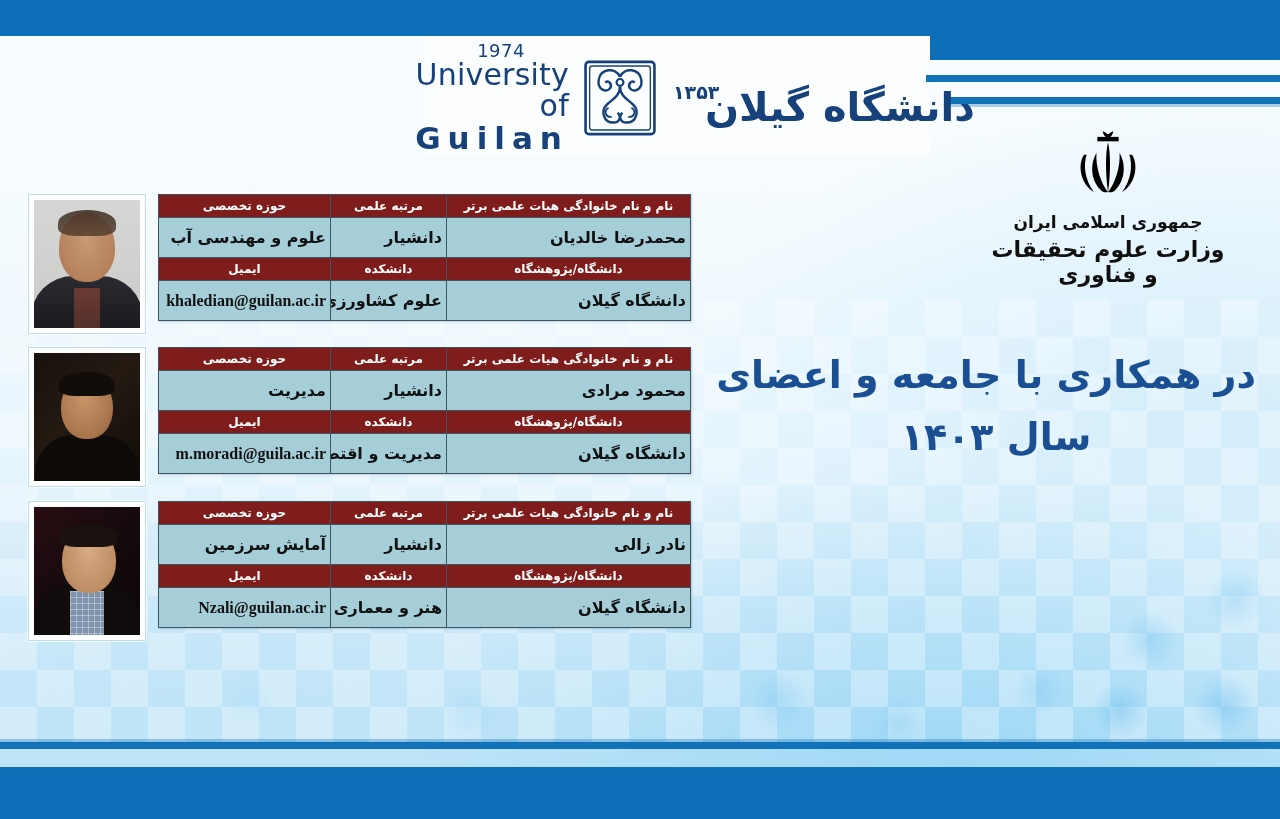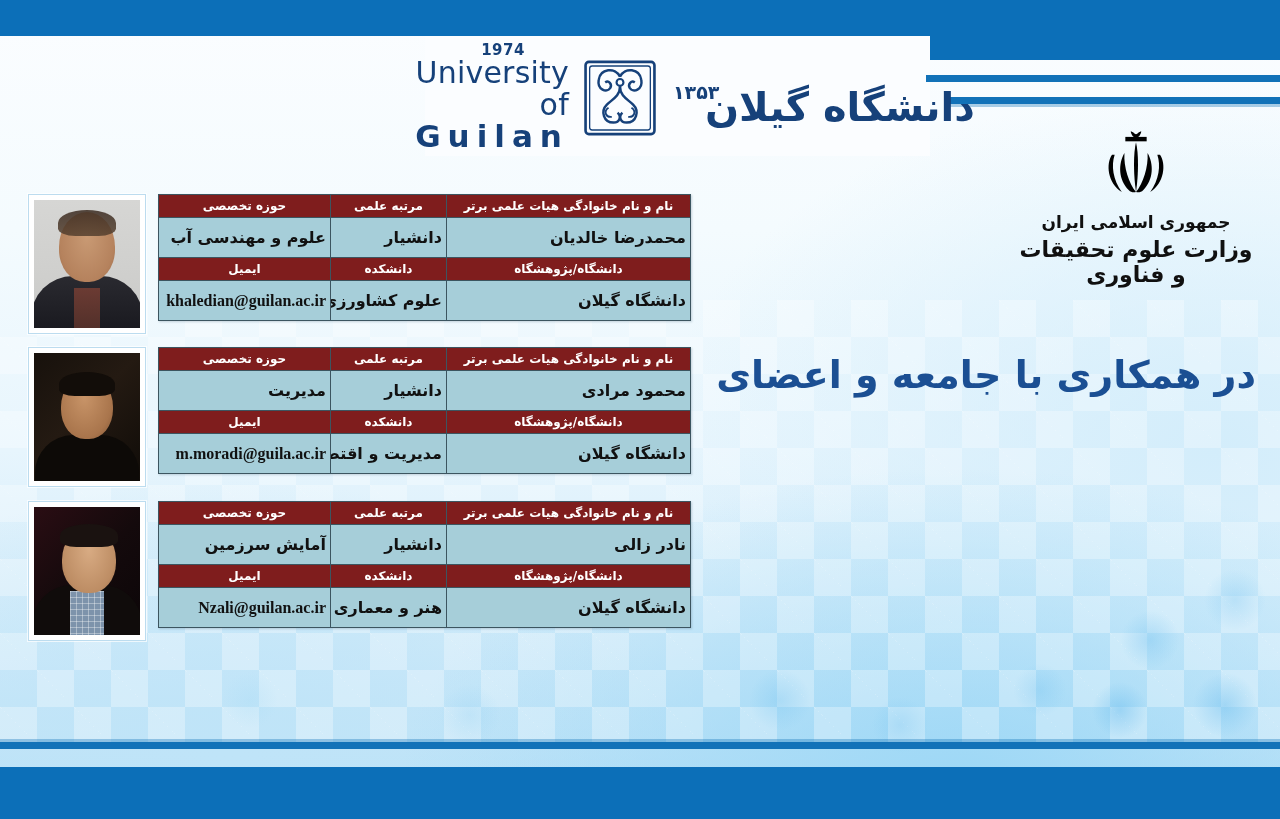--- a/index.html
+++ b/index.html
@@ -86,38 +86,38 @@
 
   
   .uni-logo {
     position: absolute; left: 470px; top: 48px;
     width: 450px; height: 100px;
     display: flex; align-items: center; justify-content: center; gap: 10px;
     color: #16417a;
   }
   .uni-en { text-align: right; line-height: 1.05; }
   .uni-en .year {
-    font-size: 15px; font-weight: bold; letter-spacing: .5px;
+    font-size: 18px; font-weight: normal; letter-spacing: .5px;
     margin-bottom: -2px; margin-right: 44px;
   }
   .uni-en .l1 { font-size: 30px; font-weight: 500; letter-spacing: .2px; }
   .uni-en .l2 { font-size: 31px; font-weight: bold; letter-spacing: 7px; }
   .uni-mark { width: 82px; height: 82px; flex: 0 0 82px; }
   .uni-fa { text-align: left; line-height: 1; position: relative; }
   .uni-fa .year-fa {
     font-size: 19px; font-weight: bold; position: absolute; top: 14px; left: 2px;
   }
   .uni-fa .name-fa {
     font-size: 40px; font-weight: bold; direction: rtl;
     padding-top: 18px; padding-left: 34px; white-space: nowrap;
   }
 
   
   .ministry {
-    position: absolute; left: 1011px; top: 128px; width: 250px;
+    position: absolute; left: 983px; top: 128px; width: 250px;
     text-align: center; color: #101010;
   }
   .ministry svg { display: block; margin: 0 auto 4px; }
   .ministry .m1 { font-size: 17px; font-weight: bold; letter-spacing: 1px; }
   .ministry .m2 { font-size: 22px; font-weight: bold; margin-top: 5px; letter-spacing: 1px; }
 
   
   .headline {
     position: absolute; right: 24px; top: 345px; width: 520px;
     text-align: center; color: #1b4f93;
@@ -307,20 +307,21 @@
         <path d="M48 10 h24 v5 h-24 z" fill="#000"></path>
         <path d="M54 4 c3 0 4 3 6 3 c2 0 3 -3 6 -3 c-1 5 -4 7 -6 7 c-2 0 -5 -2 -6 -7 z" fill="#000"></path>
       </svg>
     </span>
     <div class="m1">جمهوری اسلامی ایران</div>
     <div class="m2">وزارت علوم تحقیقات و فناوری</div>
   </div>
 
   <div class="headline">
     <span class="hl">در همکاری با جامعه و اعضای</span>
+    <span class="hl">سال ۱۴۰۳</span>
   </div>
 
   <div class="cards">
 
     <div class="card c0">
       <div class="photo-frame">
         <div class="photo p0">
           <div class="body"></div>
             <div class="shirt"></div>
             <div class="head"></div>

